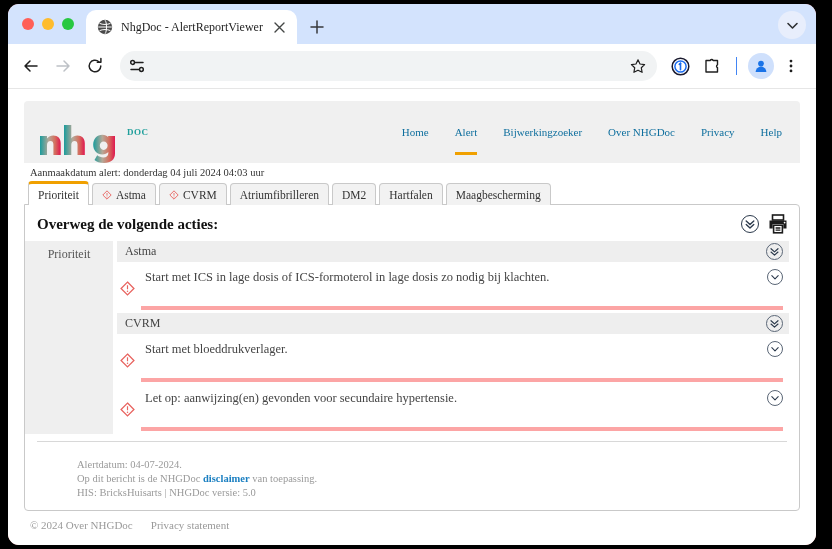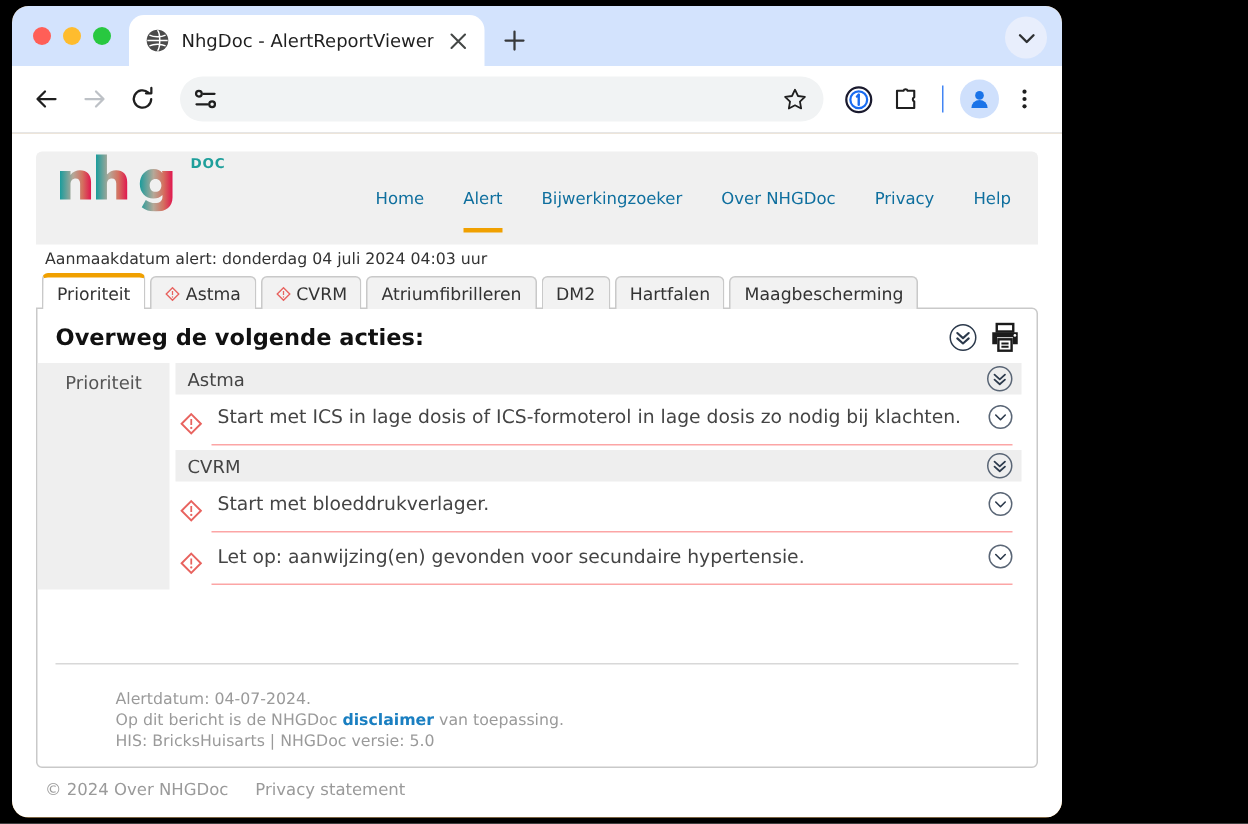--- a/index.html
+++ b/index.html
@@ -9,25 +9,26 @@
     height: 549px;
     background: #000;
     font-family: "DejaVu Sans", "Liberation Sans", sans-serif;
     overflow: hidden;
   }
 
   
   .browser-window {
     position: absolute;
     left: 8px; top: 4px;
-    width: 700px; height: 541px;
-    background: #a16207;
+    width: 808px; height: 541px;
+    background: #fca5a5;
     border-radius: 11px;
     overflow: hidden;
     box-shadow: 0 0 0 1px rgba(0,0,0,.18);
+    font-family: Liberation Serif, serif;
   }
 
   
   .tabstrip {
     position: relative;
     height: 40px;
     background: #d3e3fd;
     display: flex;
     align-items: flex-end;
     padding-left: 10px;
@@ -160,21 +161,21 @@
     overflow: hidden;
     padding: 12px 16px 0 16px;
   }
 
   
   .nhg-header {
     height: 62px;
     background: #f0f0f0;
     border-radius: 4px 4px 0 0;
     display: flex;
-    align-items: flex-start;
+    align-items: flex-end;
     padding: 0 18px 0 14px;
     position: relative;
   }
   .logo-wrap { display: flex; align-items: flex-start; gap: 3px; }
   .logo-nhg { display: block; }
   .logo-doc {
     font-size: 9px;
     font-weight: 700;
     letter-spacing: .5px;
     color: #1f9f9b;
@@ -300,24 +301,24 @@
     padding: 3px 6px 3px 0;
     margin-left: -4px;
   }
   .action-diamond {
     width: 28px;
     flex: 0 0 28px;
     display: flex; align-items: center; justify-content: center;
   }
   .action-text-wrap {
     flex: 1 1 auto;
-    border-bottom: 1px solid #fca5a5;
-    padding: 2px 0 10px 4px;
-    display: flex;
-    align-items: flex-start;
+    border-bottom: 4px solid #fca5a5;
+    padding: 2px 0 21px 4px;
+    display: flex;
+    align-items: flex-end;
   }
   .action-text {
     flex: 1 1 auto;
     font-size: 12.5px;
     color: #444;
   }
 
   .circ {
     width: 16px; height: 16px;
     flex: 0 0 16px;

